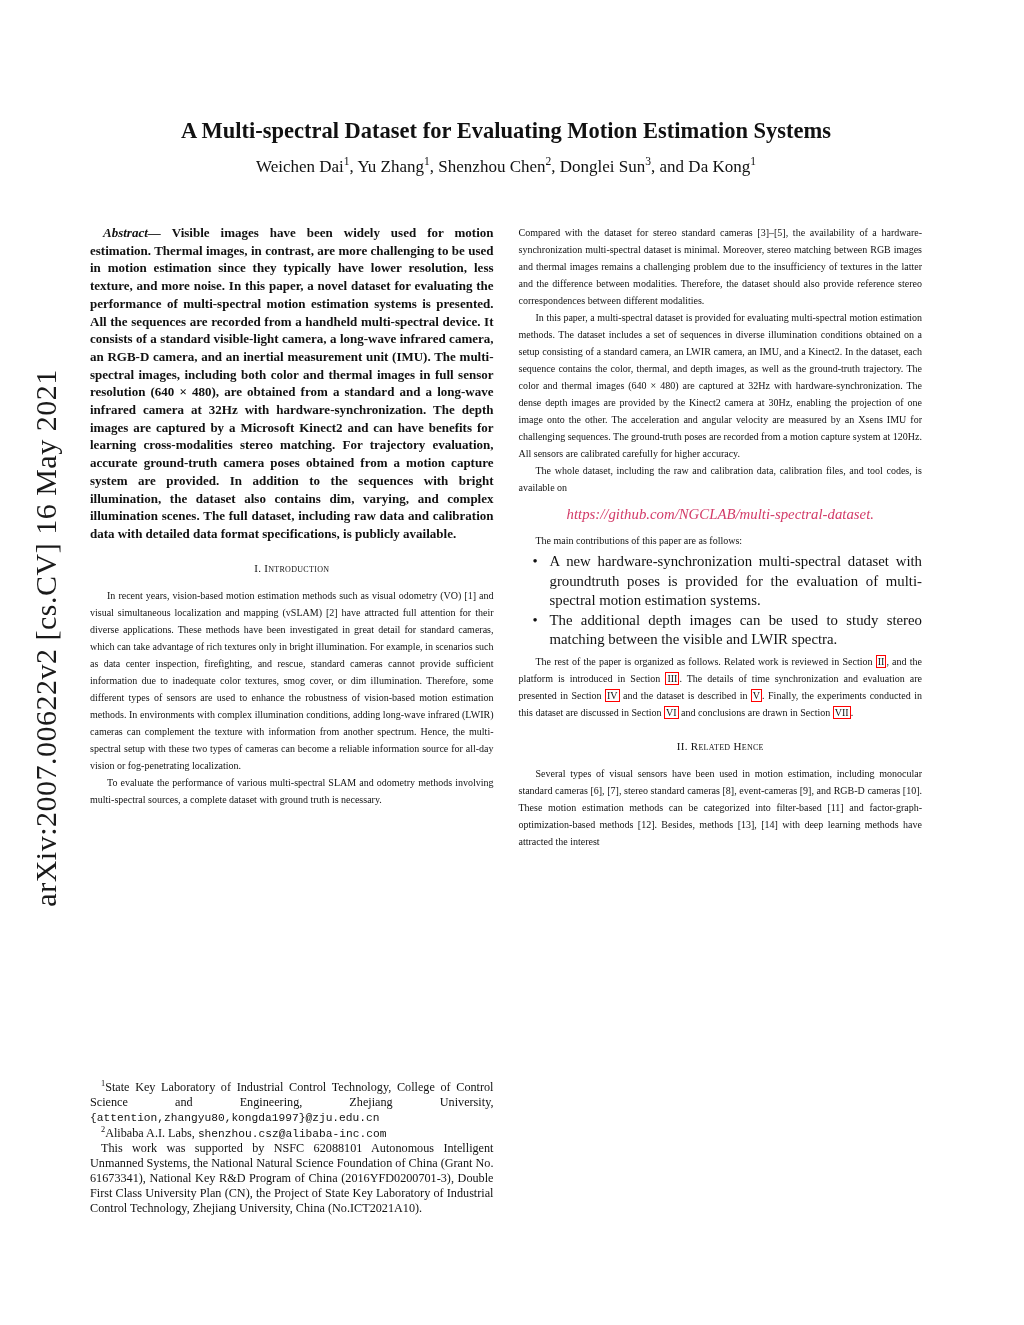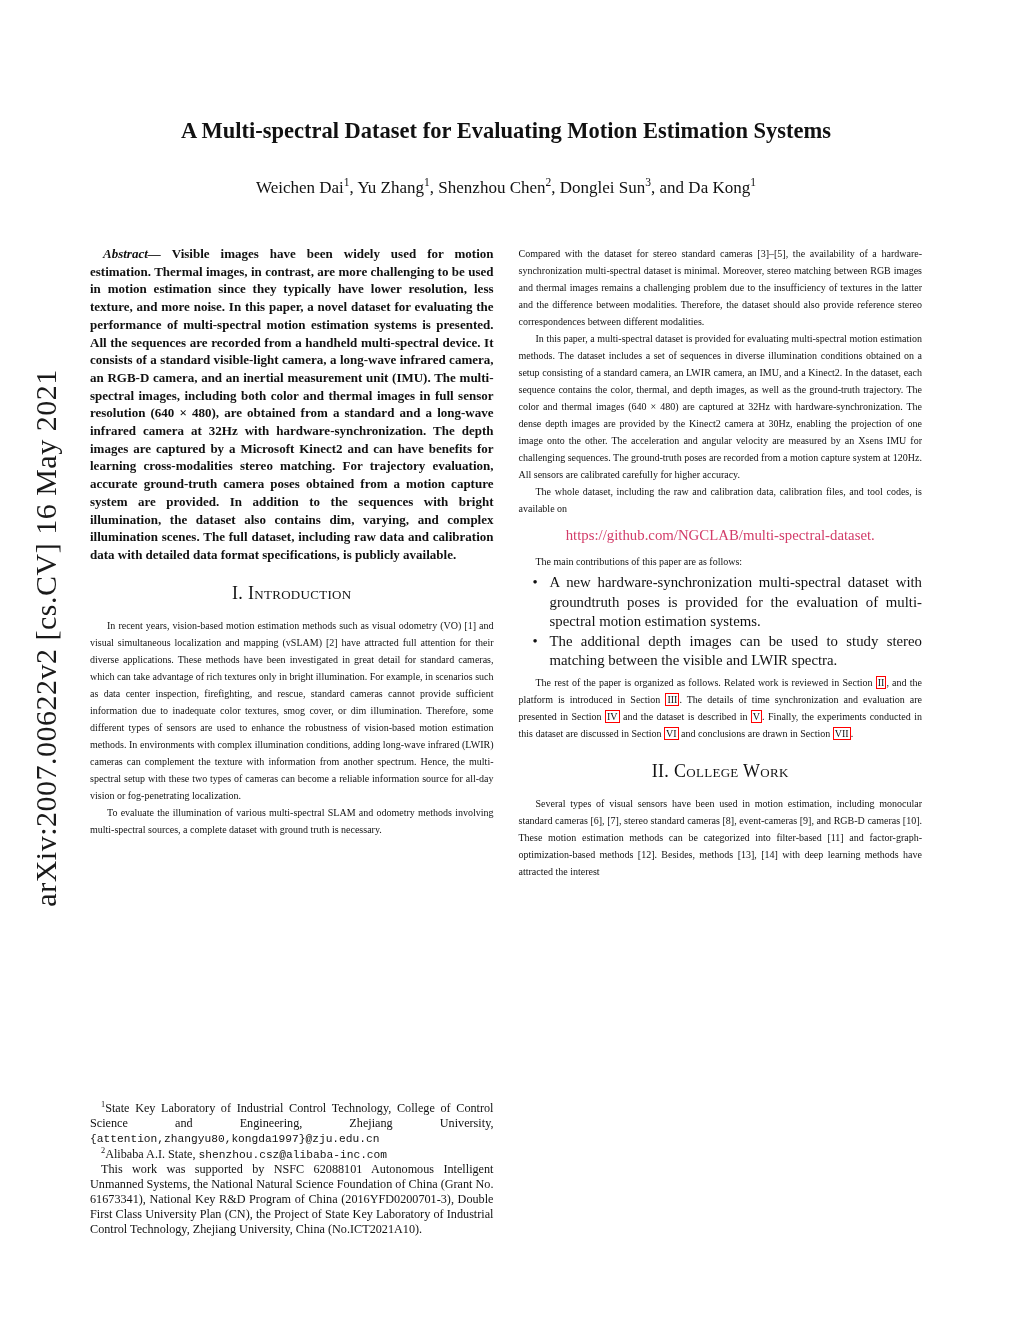--- a/index.html
+++ b/index.html
@@ -10,36 +10,36 @@
     font-family: "Liberation Serif", "DejaVu Serif", serif;
     color: #111;
   }
   .arxiv-strip {
     position: absolute; top: 638px; left: 46px;
     transform: translate(-50%, -50%) rotate(-90deg);
     white-space: nowrap; font-size: 30px; color: #1a1a1a; letter-spacing: 0.5px;
   }
   .content { padding: 118px 102px 0 90px; }
   h1.title { text-align: center; font-size: 22.5px; font-weight: bold; }
-  .authors { text-align: center; font-size: 17px; margin-top: 34px; }
+  .authors { text-align: center; font-size: 17px; margin-top: 13px; }
   sup { font-size: 68%; line-height: 0; }
   .columns { display: flex; gap: 25px; margin-top: 47px; height: 992px; overflow: hidden; }
   .col { flex: 1; min-width: 0; display: flex; flex-direction: column; }
   p.body { font-size: 10px; line-height: 17px; text-align: justify; text-indent: 17px; }
   p.noindent { text-indent: 0; }
   .abstract { font-size: 13px; font-weight: bold; line-height: 17.7px; text-align: justify; text-indent: 13px; }
   .seg-abslabel { font-style: italic; }
   h2.sec {
-    text-align: center; font-weight: normal; font-size: 18px;
+    text-align: center; font-weight: normal; font-size: 11px;
     font-variant: small-caps; letter-spacing: 0.3px; margin: 19px 0 13px;
   }
   .seg-ref { border: 1px solid var(--ref-color, #ff0000); padding: 0 1px; cursor: pointer; }
   .seg-mono { font-family: "Liberation Mono", "DejaVu Sans Mono", monospace; font-size: 92%; }
   .url-line { text-align: center; margin: 10px 0 9px; font-size: 14.8px; }
-  .url-line a { color: var(--url-color, #d23b68); text-decoration: none; cursor: pointer; }
+  .url-line a { font-style: italic; color: var(--url-color, #d23b68); text-decoration: none; cursor: pointer; }
   ul.contribs { list-style: none; margin: 3px 0 3px 14px; }
   ul.contribs li { display: flex; font-size: 14.8px; line-height: 19.5px; }
   .bullet { flex: 0 0 17px; width: 17px; }
   .li-text { text-align: justify; flex: 1; }
   .footnotes { margin-top: auto; font-size: 12.2px; line-height: 14.9px; padding-top: 6px; }
   .footnote, .funding { text-align: justify; text-indent: 11px; }
 </style>
 </head>
 <body>
 
@@ -52,25 +52,25 @@
   <div class="authors"><span>Weichen Dai</span><sup class="seg-sup">1</sup><span>, Yu Zhang</span><sup class="seg-sup">1</sup><span>, Shenzhou Chen</span><sup class="seg-sup">2</sup><span>, Donglei Sun</span><sup class="seg-sup">3</sup><span>, and Da Kong</span><sup class="seg-sup">1</sup></div>
 
   <div class="columns">
 
     <div class="col">
       <p class="abstract"><span class="seg-abslabel">Abstract— </span><span>Visible images have been widely used for motion estimation. Thermal images, in contrast, are more challenging to be used in motion estimation since they typically have lower resolution, less texture, and more noise. In this paper, a novel dataset for evaluating the performance of multi-spectral motion estimation systems is presented. All the sequences are recorded from a handheld multi-spectral device. It consists of a standard visible-light camera, a long-wave infrared camera, an RGB-D camera, and an inertial measurement unit (IMU). The multi-spectral images, including both color and thermal images in full sensor resolution (640 × 480), are obtained from a standard and a long-wave infrared camera at 32Hz with hardware-synchronization. The depth images are captured by a Microsoft Kinect2 and can have benefits for learning cross-modalities stereo matching. For trajectory evaluation, accurate ground-truth camera poses obtained from a motion capture system are provided. In addition to the sequences with bright illumination, the dataset also contains dim, varying, and complex illumination scenes. The full dataset, including raw data and calibration data with detailed data format specifications, is publicly available.</span></p>
 
       <h2 class="sec">I. Introduction</h2>
 
       <p class="body">In recent years, vision-based motion estimation methods such as visual odometry (VO) [1] and visual simultaneous localization and mapping (vSLAM) [2] have attracted full attention for their diverse applications. These methods have been investigated in great detail for standard cameras, which can take advantage of rich textures only in bright illumination. For example, in scenarios such as data center inspection, firefighting, and rescue, standard cameras cannot provide sufficient information due to inadequate color textures, smog cover, or dim illumination. Therefore, some different types of sensors are used to enhance the robustness of vision-based motion estimation methods. In environments with complex illumination conditions, adding long-wave infrared (LWIR) cameras can complement the texture with information from another spectrum. Hence, the multi-spectral setup with these two types of cameras can become a reliable information source for all-day vision or fog-penetrating localization.</p>
-      <p class="body">To evaluate the illumination of various multi-spectral SLAM and odometry methods involving multi-spectral sources, a complete dataset with ground truth is necessary.</p>
+      <p class="body">To evaluate the performance of various multi-spectral SLAM and odometry methods involving multi-spectral sources, a complete dataset with ground truth is necessary.</p>
 
       <div class="footnotes">
         <p class="footnote"><sup class="seg-sup">1</sup><span>State Key Laboratory of Industrial Control Technology, College of Control Science and Engineering, Zhejiang University, </span><span class="seg-mono">{attention,zhangyu80,kongda1997}@zju.edu.cn</span></p>
-        <p class="footnote"><sup class="seg-sup">2</sup><span>Alibaba A.I. State, </span><span class="seg-mono">shenzhou.csz@alibaba-inc.com</span></p>
+        <p class="footnote"><sup class="seg-sup">2</sup><span>Alibaba A.I. Labs, </span><span class="seg-mono">shenzhou.csz@alibaba-inc.com</span></p>
         <p class="funding">This work was supported by NSFC 62088101 Autonomous Intelligent Unmanned Systems, the National Natural Science Foundation of China (Grant No. 61673341), National Key R&amp;D Program of China (2016YFD0200701-3), Double First Class University Plan (CN), the Project of State Key Laboratory of Industrial Control Technology, Zhejiang University, China (No.ICT2021A10).</p>
       </div>
     </div>
 
     <div class="col">
       <p class="body noindent">Compared with the dataset for stereo standard cameras [3]–[5], the availability of a hardware-synchronization multi-spectral dataset is minimal. Moreover, stereo matching between RGB images and thermal images remains a challenging problem due to the insufficiency of textures in the latter and the difference between modalities. Therefore, the dataset should also provide reference stereo correspondences between different modalities.</p>
       <p class="body">In this paper, a multi-spectral dataset is provided for evaluating multi-spectral motion estimation methods. The dataset includes a set of sequences in diverse illumination conditions obtained on a setup consisting of a standard camera, an LWIR camera, an IMU, and a Kinect2. In the dataset, each sequence contains the color, thermal, and depth images, as well as the ground-truth trajectory. The color and thermal images (640 × 480) are captured at 32Hz with hardware-synchronization. The dense depth images are provided by the Kinect2 camera at 30Hz, enabling the projection of one image onto the other. The acceleration and angular velocity are measured by an Xsens IMU for challenging sequences. The ground-truth poses are recorded from a motion capture system at 120Hz. All sensors are calibrated carefully for higher accuracy.</p>
       <p class="body">The whole dataset, including the raw and calibration data, calibration files, and tool codes, is available on</p>
 
       <div class="url-line">
@@ -85,19 +85,19 @@
           <span class="li-text">A new hardware-synchronization multi-spectral dataset with groundtruth poses is provided for the evaluation of multi-spectral motion estimation systems.</span>
         </li>
         <li>
           <span class="bullet">•</span>
           <span class="li-text">The additional depth images can be used to study stereo matching between the visible and LWIR spectra.</span>
         </li>
       </ul>
 
       <p class="body"><span>The rest of the paper is organized as follows. Related work is reviewed in Section </span><span class="seg-ref">II</span><span>, and the platform is introduced in Section </span><span class="seg-ref">III</span><span>. The details of time synchronization and evaluation are presented in Section </span><span class="seg-ref">IV</span><span> and the dataset is described in </span><span class="seg-ref">V</span><span>. Finally, the experiments conducted in this dataset are discussed in Section </span><span class="seg-ref">VI</span><span> and conclusions are drawn in Section </span><span class="seg-ref">VII</span><span>.</span></p>
 
-      <h2 class="sec">II. College Work</h2>
+      <h2 class="sec">II. Related Hence</h2>
 
       <p class="body">Several types of visual sensors have been used in motion estimation, including monocular standard cameras [6], [7], stereo standard cameras [8], event-cameras [9], and RGB-D cameras [10]. These motion estimation methods can be categorized into filter-based [11] and factor-graph-optimization-based methods [12]. Besides, methods [13], [14] with deep learning methods have attracted the interest</p>
     </div>
 
   </div>
 </div>
 
 </body></html>

